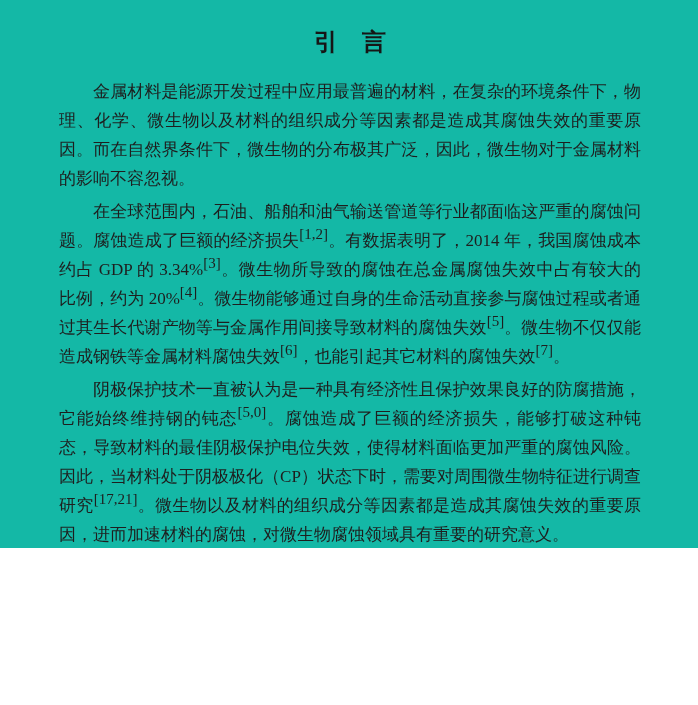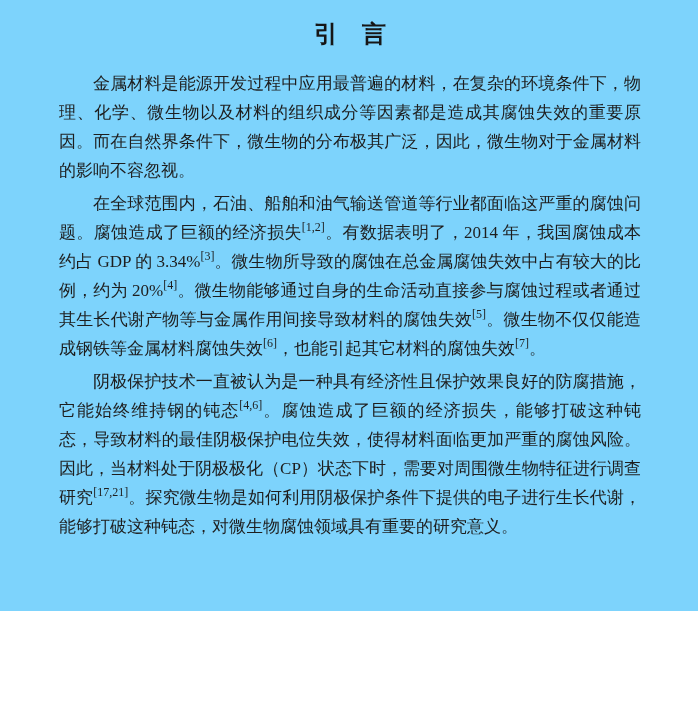--- a/index.html
+++ b/index.html
@@ -3,24 +3,24 @@
 <meta charset="utf-8">
 <style>
   html, body {
     margin: 0;
     padding: 0;
     background: #ffffff;
   }
   .page {
     position: relative;
     width: 698px;
-    height: 611px;
-    background: #7dd3fc;
+    height: 548px;
+    background: #14b8a6;
     box-sizing: border-box;
-    padding: 16px 53px 0 55px;
+    padding: 24px 53px 0 55px;
     font-family: "Liberation Serif", "DejaVu Serif", serif;
     color: #1e1e1e;
     overflow: hidden;
   }
   .title {
     text-align: center;
     font-size: 24px;
     font-weight: bold;
     color: #161616;
     margin: 2px 0 19px 0;
@@ -28,29 +28,29 @@
   .body-text p.para {
     font-size: 17px;
     line-height: 29px;
     text-align: justify;
     text-indent: 2em;
     margin: 4px;
     color: #1e1e1e;
     font-family: Liberation Serif, serif;
   }
   .para sup {
-    font-size: 12px;
+    font-size: 15px;
     line-height: 0;
     vertical-align: super;
     letter-spacing: 0;
   }
 </style>
 </head>
 <body>
 
 <div class="page">
   <h1 class="title">引　言</h1>
   <div class="body-text">
       <p class="para"><span>金属材料是能源开发过程中应用最普遍的材料，在复杂的环境条件下，物理、化学、微生物以及材料的组织成分等因素都是造成其腐蚀失效的重要原因。而在自然界条件下，微生物的分布极其广泛，因此，微生物对于金属材料的影响不容忽视。</span></p>
       <p class="para"><span>在全球范围内，石油、船舶和油气输送管道等行业都面临这严重的腐蚀问题。腐蚀造成了巨额的经济损失</span><sup>[1,2]</sup><span>。有数据表明了，2014 年，我国腐蚀成本约占 GDP 的 3.34%</span><sup>[3]</sup><span>。微生物所导致的腐蚀在总金属腐蚀失效中占有较大的比例，约为 20%</span><sup>[4]</sup><span>。微生物能够通过自身的生命活动直接参与腐蚀过程或者通过其生长代谢产物等与金属作用间接导致材料的腐蚀失效</span><sup>[5]</sup><span>。微生物不仅仅能造成钢铁等金属材料腐蚀失效</span><sup>[6]</sup><span>，也能引起其它材料的腐蚀失效</span><sup>[7]</sup><span>。</span></p>
-      <p class="para"><span>阴极保护技术一直被认为是一种具有经济性且保护效果良好的防腐措施，它能始终维持钢的钝态</span><sup>[4,6]</sup><span>。腐蚀造成了巨额的经济损失，能够打破这种钝态，导致材料的最佳阴极保护电位失效，使得材料面临更加严重的腐蚀风险。因此，当材料处于阴极极化（CP）状态下时，需要对周围微生物特征进行调查研究</span><sup>[17,21]</sup><span>。探究微生物是如何利用阴极保护条件下提供的电子进行生长代谢，能够打破这种钝态，对微生物腐蚀领域具有重要的研究意义。</span></p>
+      <p class="para"><span>阴极保护技术一直被认为是一种具有经济性且保护效果良好的防腐措施，它能始终维持钢的钝态</span><sup>[5,0]</sup><span>。腐蚀造成了巨额的经济损失，能够打破这种钝态，导致材料的最佳阴极保护电位失效，使得材料面临更加严重的腐蚀风险。因此，当材料处于阴极极化（CP）状态下时，需要对周围微生物特征进行调查研究</span><sup>[17,21]</sup><span>。微生物以及材料的组织成分等因素都是造成其腐蚀失效的重要原因，进而加速材料的腐蚀，对微生物腐蚀领域具有重要的研究意义。</span></p>
     </div>
 </div>
 
 </body></html>

